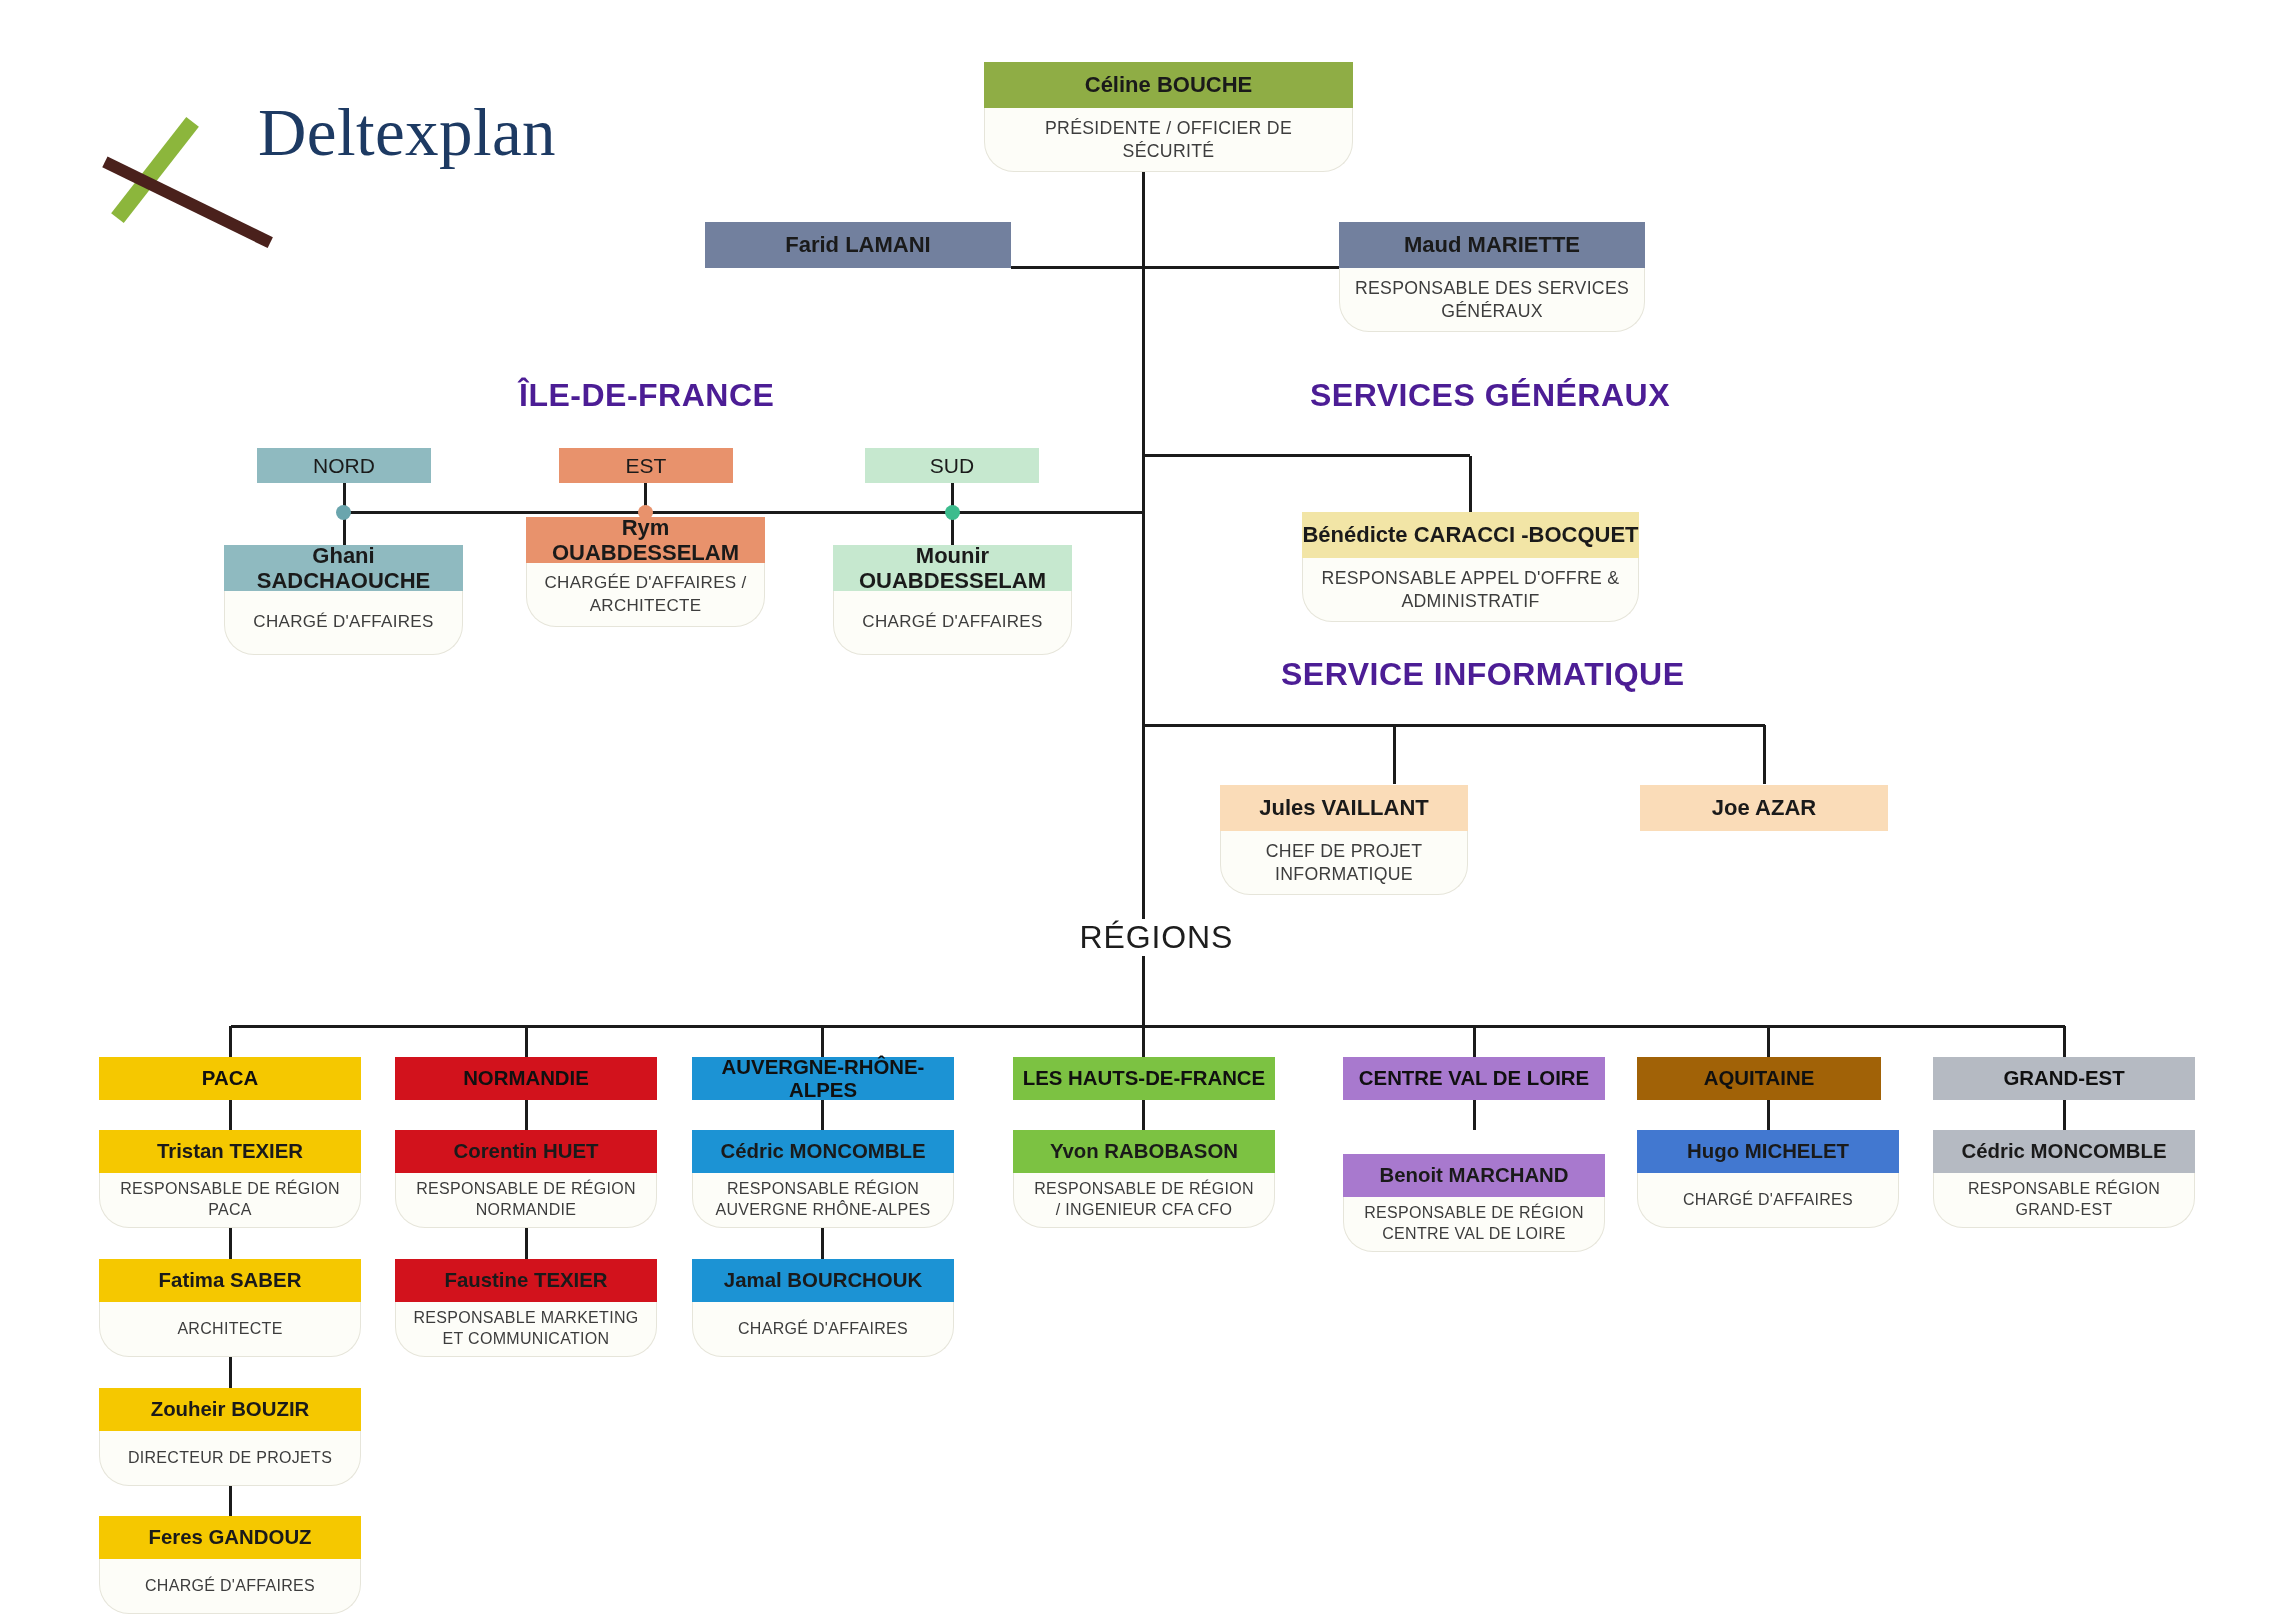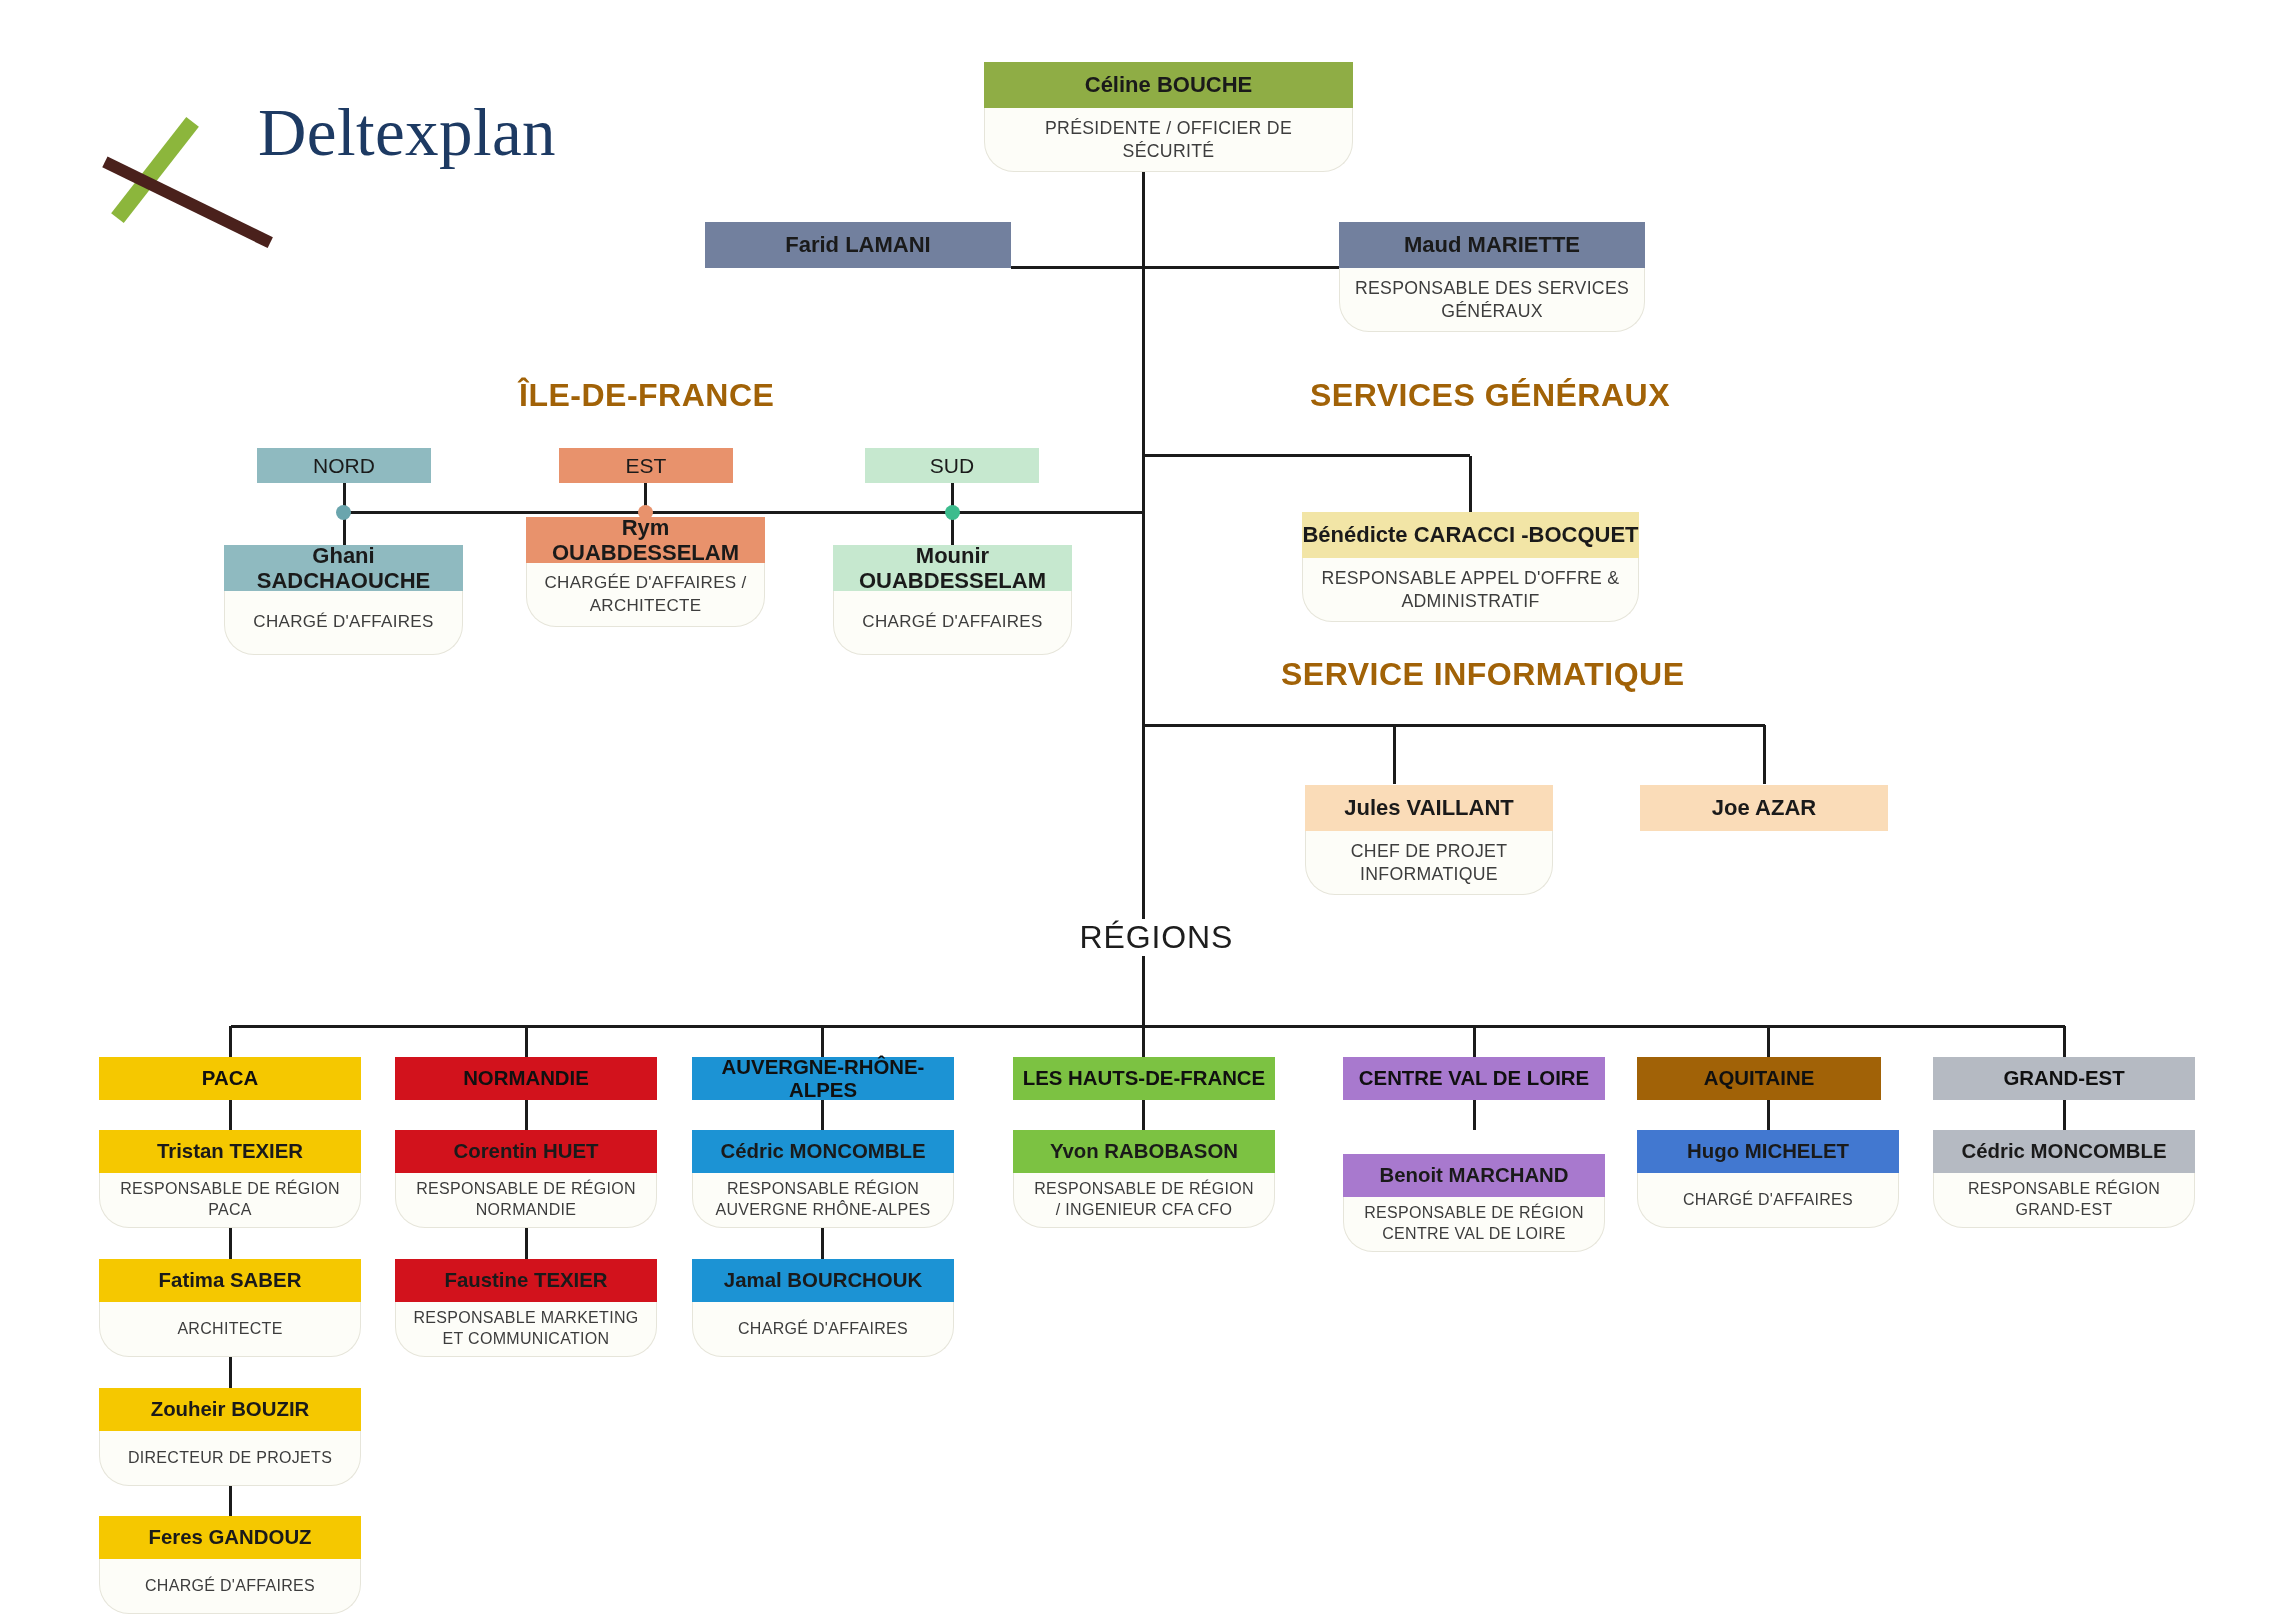--- a/index.html
+++ b/index.html
@@ -101,21 +101,21 @@
   }
 
   
   .tier-region .hd { height: 43px; font-size: 20.4px; }
   .tier-region .bd { height: 55px; font-size: 16px; }
 
   
   .sect {
     position: absolute;
     font-weight: bold;
-    color: #a16207;
+    color: #4c1d95;
     letter-spacing: 0.5px;
     white-space: nowrap;
   }
   .sect.h1 { font-size: 32px; }
   .regions-title {
     position: absolute;
     font-size: 32px;
     color: #1d1d1d;
     letter-spacing: 0.9px;
     white-space: nowrap;
@@ -212,21 +212,21 @@
       </div>
       <div class="card tier-idf" style="left: 833px; top: 545px; width: 239px;">
         <div class="hd" style="background: rgb(198, 232, 207);">Mounir OUABDESSELAM</div>
         <div class="bd">CHARGÉ D'AFFAIRES</div>
       </div>
       <div class="card tier-exec" style="left: 1302px; top: 512px; width: 337px;">
         <div class="hd" style="background: rgb(242, 229, 166);">Bénédicte CARACCI -BOCQUET</div>
         <div class="bd">RESPONSABLE APPEL D'OFFRE &amp;
 ADMINISTRATIF</div>
       </div>
-      <div class="card tier-exec" style="left: 1305px; top: 785px; width: 248px;">
+      <div class="card tier-exec" style="left: 1220px; top: 785px; width: 248px;">
         <div class="hd" style="background: rgb(250, 220, 184);">Jules VAILLANT</div>
         <div class="bd">CHEF DE PROJET INFORMATIQUE</div>
       </div>
       <div class="card tier-exec" style="left: 1640px; top: 785px; width: 248px;">
         <div class="hd" style="background: rgb(250, 220, 184);">Joe AZAR</div>
       </div>
       <div class="region-chip" style="left: 99px; top: 1057px; width: 262px; height: 43px; background: rgb(245, 200, 0);">PACA</div>
       <div class="card tier-region" style="left: 99px; top: 1130px; width: 262px;">
         <div class="hd" style="background: rgb(245, 200, 0);">Tristan TEXIER</div>
         <div class="bd">RESPONSABLE DE RÉGION

